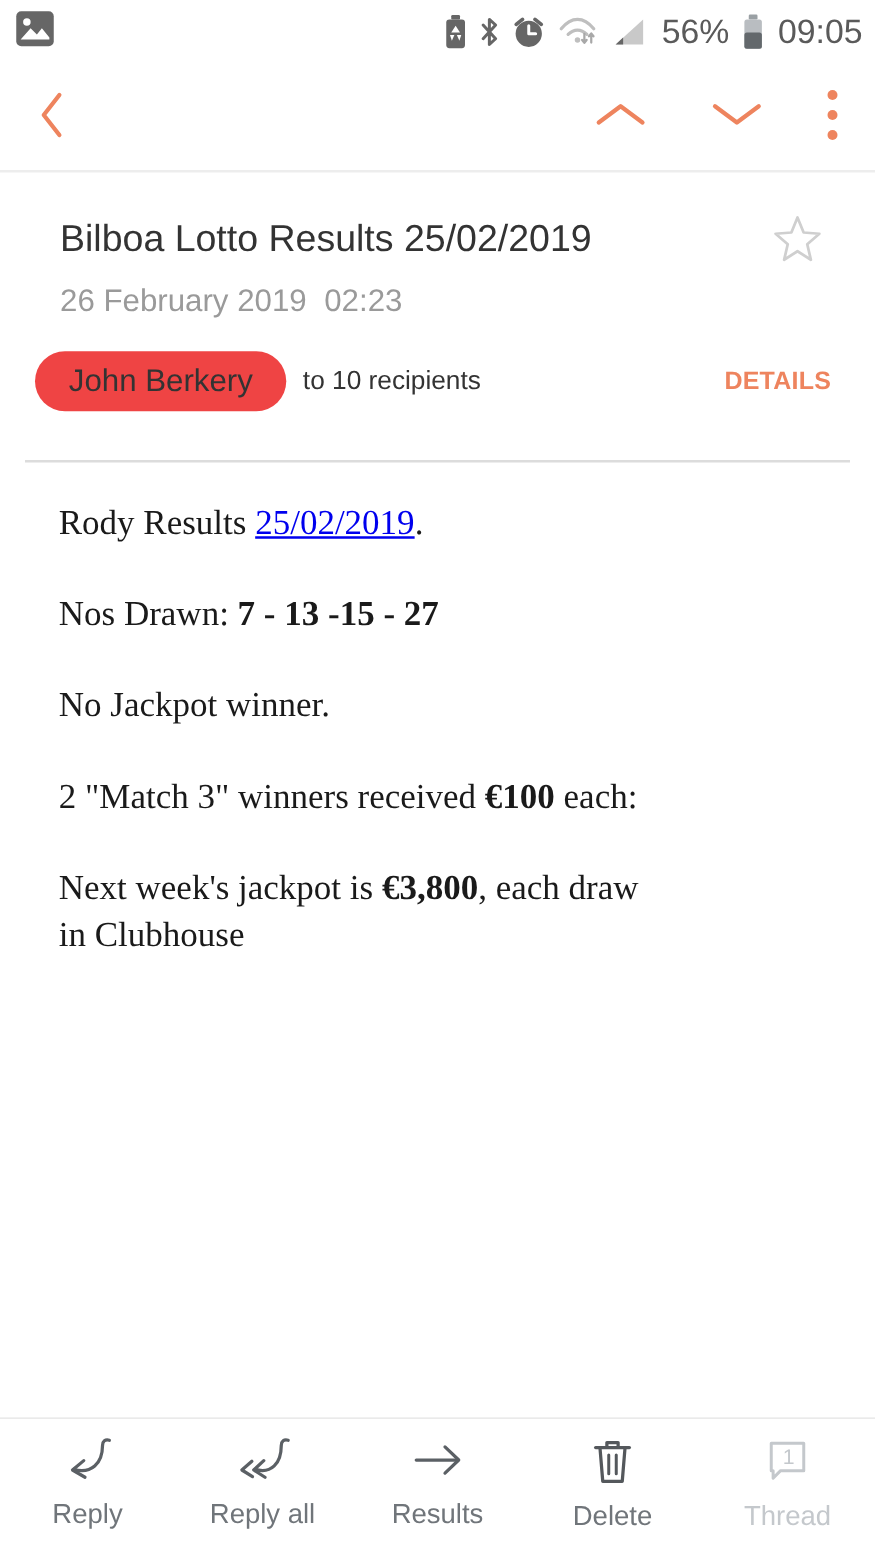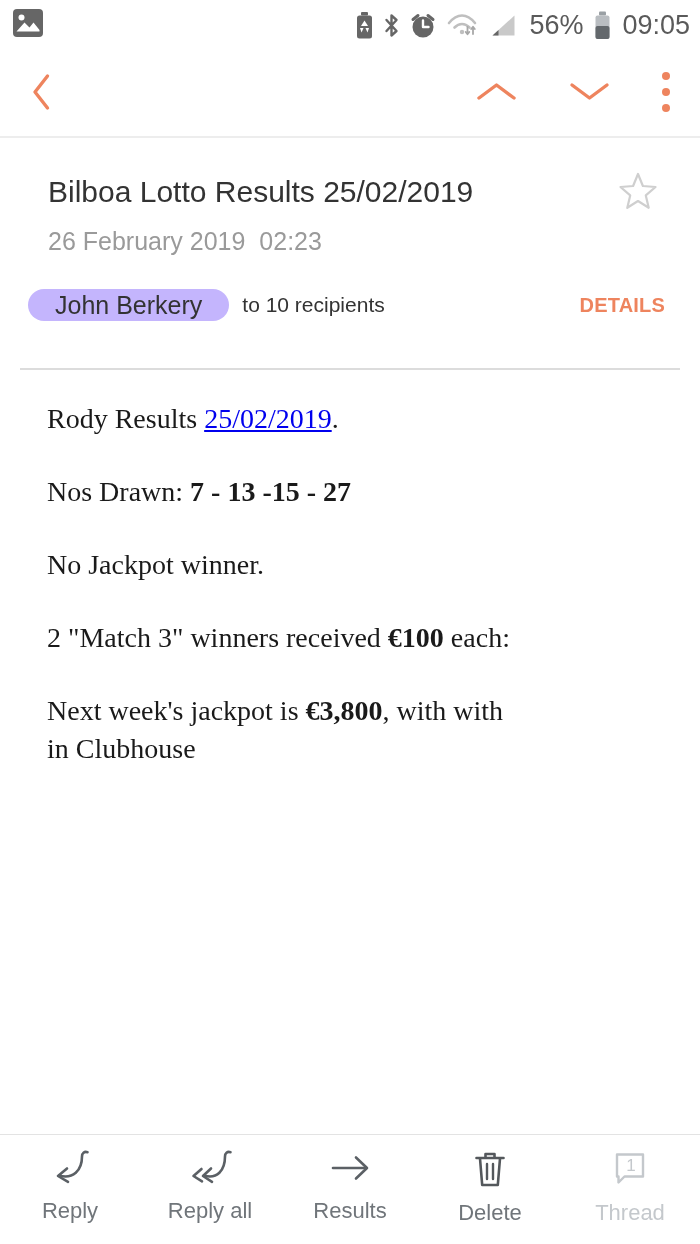--- a/index.html
+++ b/index.html
@@ -26,21 +26,21 @@
   
   .subject-row { position:absolute; top:168px; left:48px; right:40px;
                  display:flex; align-items:center; }
   .subject { font-size:30px; color:#333; line-height:40px; font-weight:400; }
   .star-btn { margin-left:auto; background:none; border:none; padding:0; cursor:pointer; margin-top:2px; }
   .datetime { position:absolute; top:227px; left:48px; font-size:25px; color:#9a9a9a; }
   .datetime .t { margin-left:14px; }
 
   .sender-row { position:absolute; top:281px; left:28px; right:35px; height:48px;
                 display:flex; align-items:center; }
-  .chip { background:#c4b5fd; border-radius:24px; height:32px; padding:0 27px;
+  .chip { background:#ef4444; border-radius:24px; height:48px; padding:0 27px;
           display:flex; align-items:center; font-size:25px; color:#333;
           border:none; cursor:pointer; }
   .recips { margin-left:13px; font-size:21px; color:#333; }
   .details-btn { margin-left:auto; background:none; border:none; cursor:pointer;
                  font-size:20px; font-weight:700; color:#EE845E; letter-spacing:0.2px;
                  font-family:"Liberation Sans","DejaVu Sans",sans-serif; }
 
   .divider { position:absolute; top:368px; left:20px; right:20px; height:2px; background:#dcdcdc; }
 
   
@@ -189,21 +189,21 @@
     <div class="para">
       <div class="line"><span>Nos Drawn: </span><span class="b">7 - 13 -15 - 27</span></div>
     </div>
     <div class="para">
       <div class="line"><span>No Jackpot winner.</span></div>
     </div>
     <div class="para">
       <div class="line"><span>2 "Match 3" winners received </span><span class="b">€100</span><span> each:</span></div>
     </div>
     <div class="para">
-      <div class="line"><span>Next week's jackpot is </span><span class="b">€3,800</span><span>, with with</span></div>
+      <div class="line"><span>Next week's jackpot is </span><span class="b">€3,800</span><span>, each draw</span></div>
       <div class="line"><span>in Clubhouse</span></div>
     </div>
   </div>
 
 <div class="toolbar">
   <button class="tb-item">
     <span>
       <svg width="48" height="40" viewBox="0 0 48 40">
         <path d="M13 27.5 C27 31.5 36 22.5 36 8.5 C36 5 38.2 3.2 41.5 4.2" fill="none" stroke="#5b6065" stroke-width="2.6" stroke-linecap="round"></path>
         <path d="M21 20.5 L12 28 L22 33.8" fill="none" stroke="#5b6065" stroke-width="2.6" stroke-linecap="round" stroke-linejoin="round"></path>

